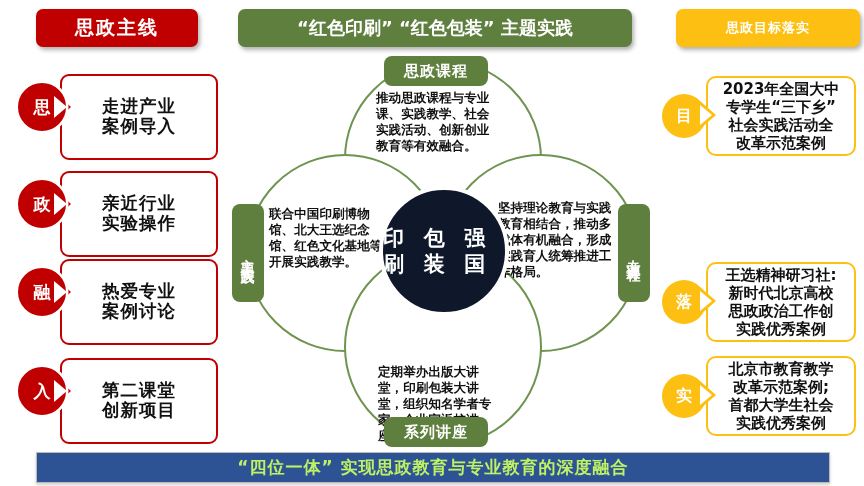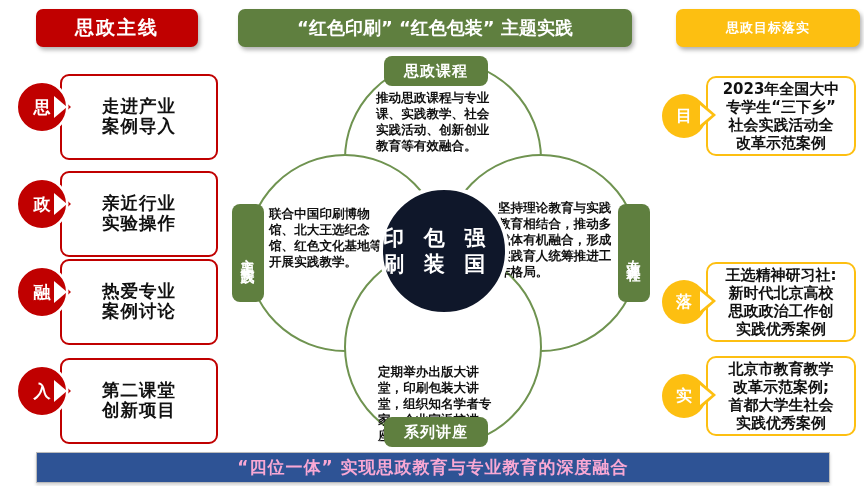--- a/index.html
+++ b/index.html
@@ -232,21 +232,21 @@
   }
 
   
   #footer {
     position: absolute;
     left: 36px; top: 452px;
     width: 794px; height: 31px;
     background: #2E5395;
     border: 1px solid #BBBBBB;
     display: flex; align-items: center; justify-content: center;
-    color: #f9a8d4;
+    color: #bef264;
     font-size: 17px; font-weight: bold;
     letter-spacing: 1px;
     box-shadow: 0 2px 3px rgba(0,0,0,0.18);
   }
 </style>
 </head>
 <body>
 
 <div id="page">
 

